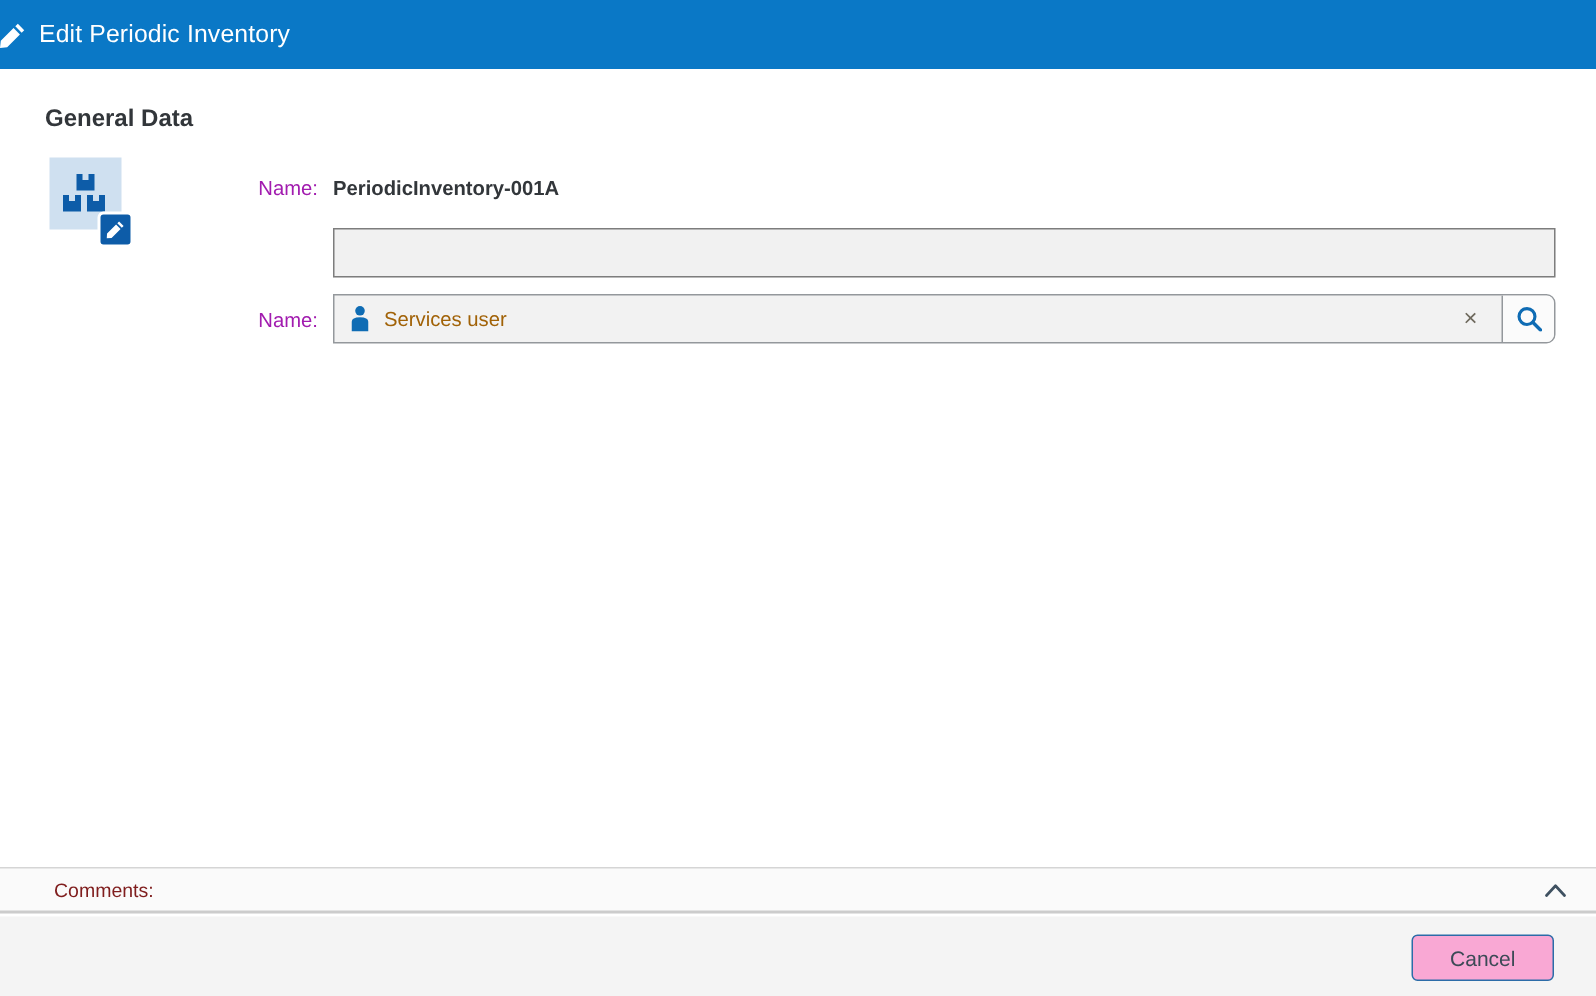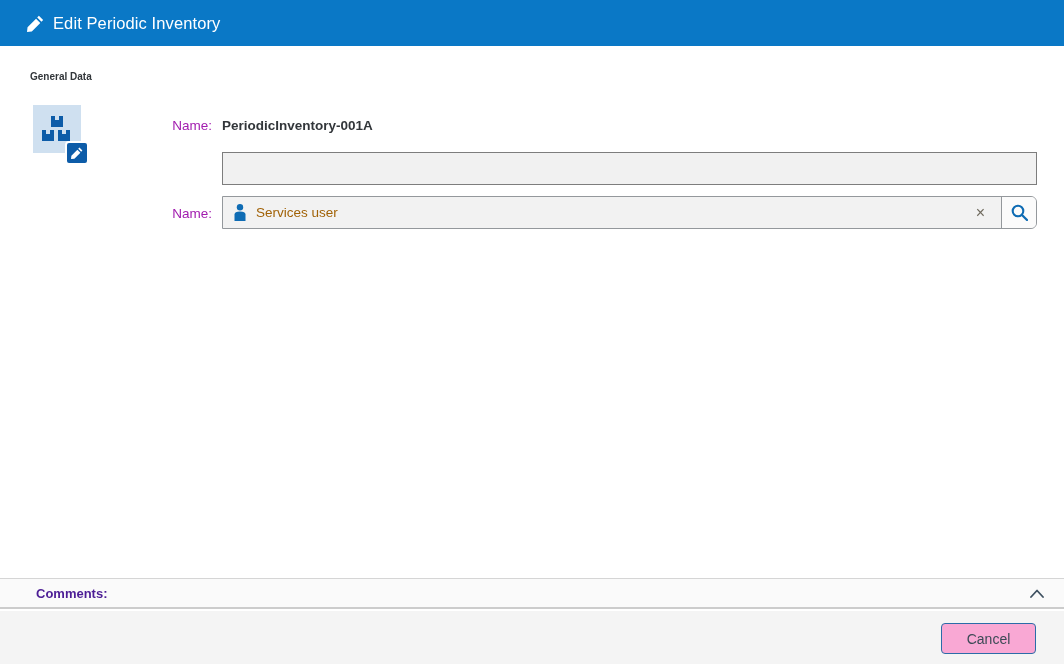--- a/index.html
+++ b/index.html
@@ -16,36 +16,35 @@
   }
 
   
   .header {
     position: absolute;
     top: 0; left: 0; right: 0;
     height: 46px;
     background: var(--header-bg, #0a78c6);
     display: flex;
     align-items: center;
-    padding-left: 27px;
   }
   .header .pencil-icon { width: 17px; height: 17px; display: block; }
   .header .title {
     color: #ffffff;
     font-size: 16.5px;
     font-weight: 500;
     margin-left: 9px;
     letter-spacing: 0.1px;
   }
 
   
   .section-title {
     position: absolute;
     top: 71px; left: 30px;
-    font-size: 10px;
+    font-size: 16px;
     font-weight: 600;
     color: #32363a;
   }
 
   
   .entity-icon {
     position: absolute;
     top: 105px; left: 33px;
     width: 48px; height: 48px;
     background: var(--icon-bg, #cfe0f0);
@@ -142,21 +141,21 @@
     left: 0; right: 0;
     top: 578px; height: 31px;
     background: #fafafa;
     border-top: 1px solid #d5d5d5;
     border-bottom: 2px solid #cccccc;
     display: flex;
     align-items: center;
     justify-content: space-between;
     padding: 0 18px 0 36px;
   }
-  .comments-label { font-size: 13px; color: #4c1d95; font-weight: bold; }
+  .comments-label { font-size: 13px; color: #7f1d1d; }
   .comments-toggle {
     background: none; border: none; cursor: pointer;
     display: flex; align-items: center; justify-content: center;
     padding: 2px;
   }
   .comments-toggle svg { width: 14px; height: 9px; display: block; }
 
   
   .footer {
     position: absolute;

